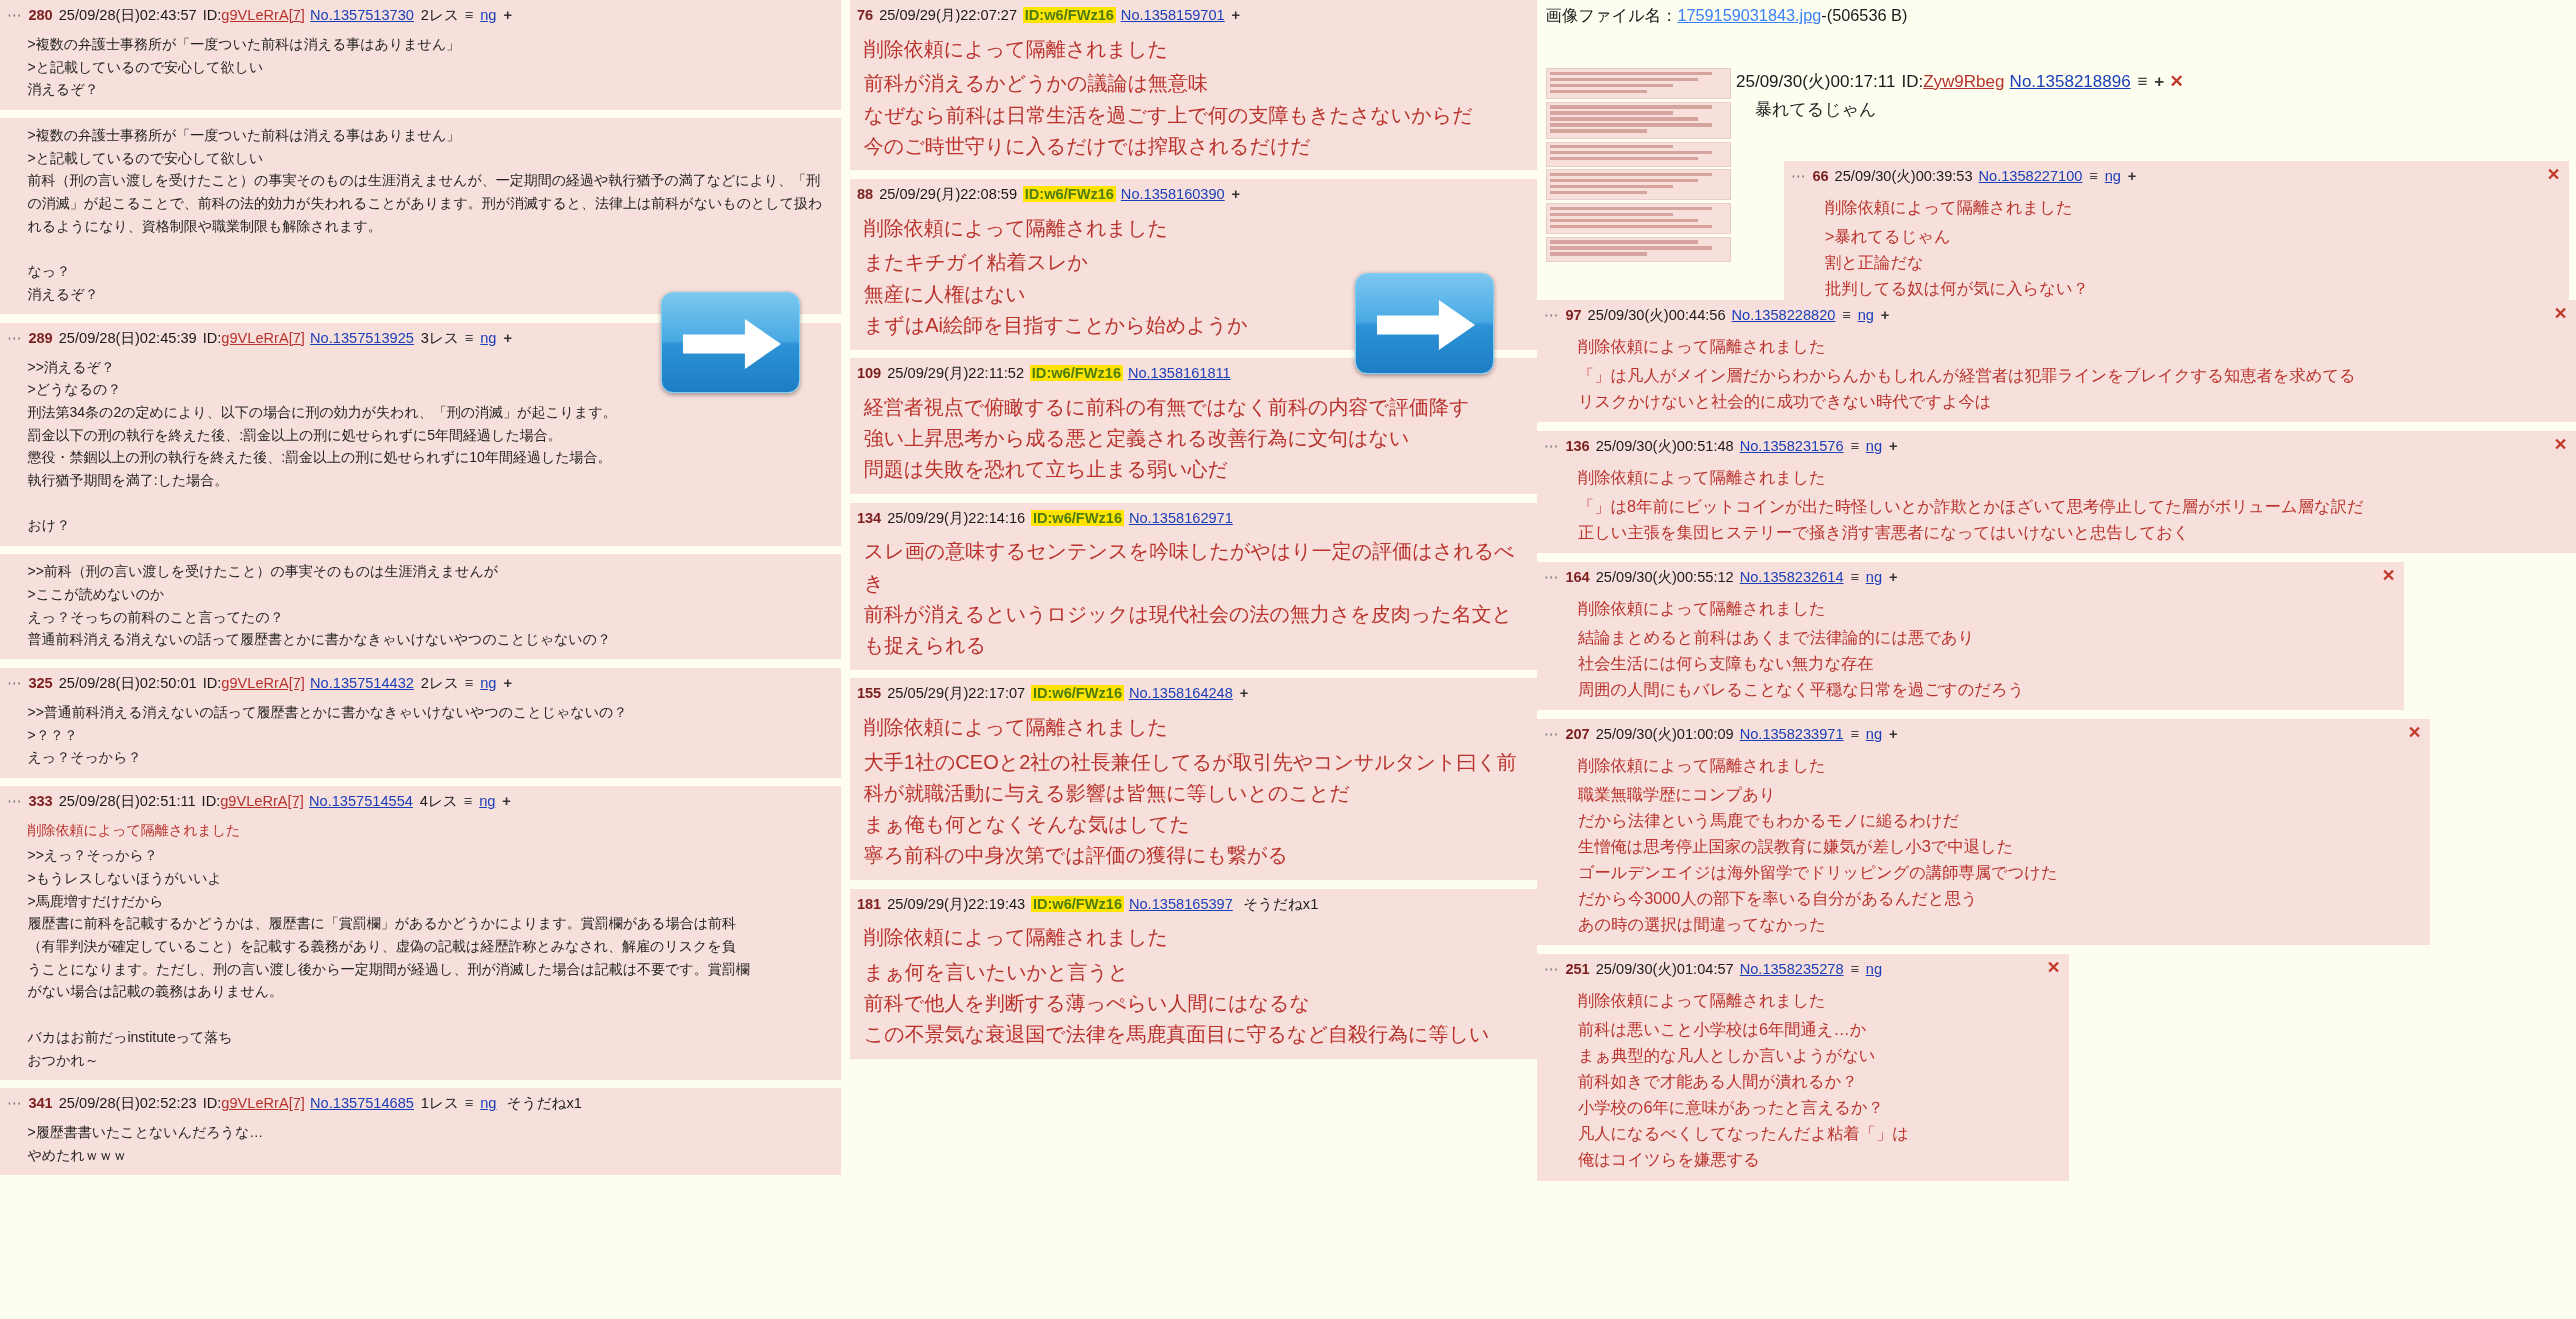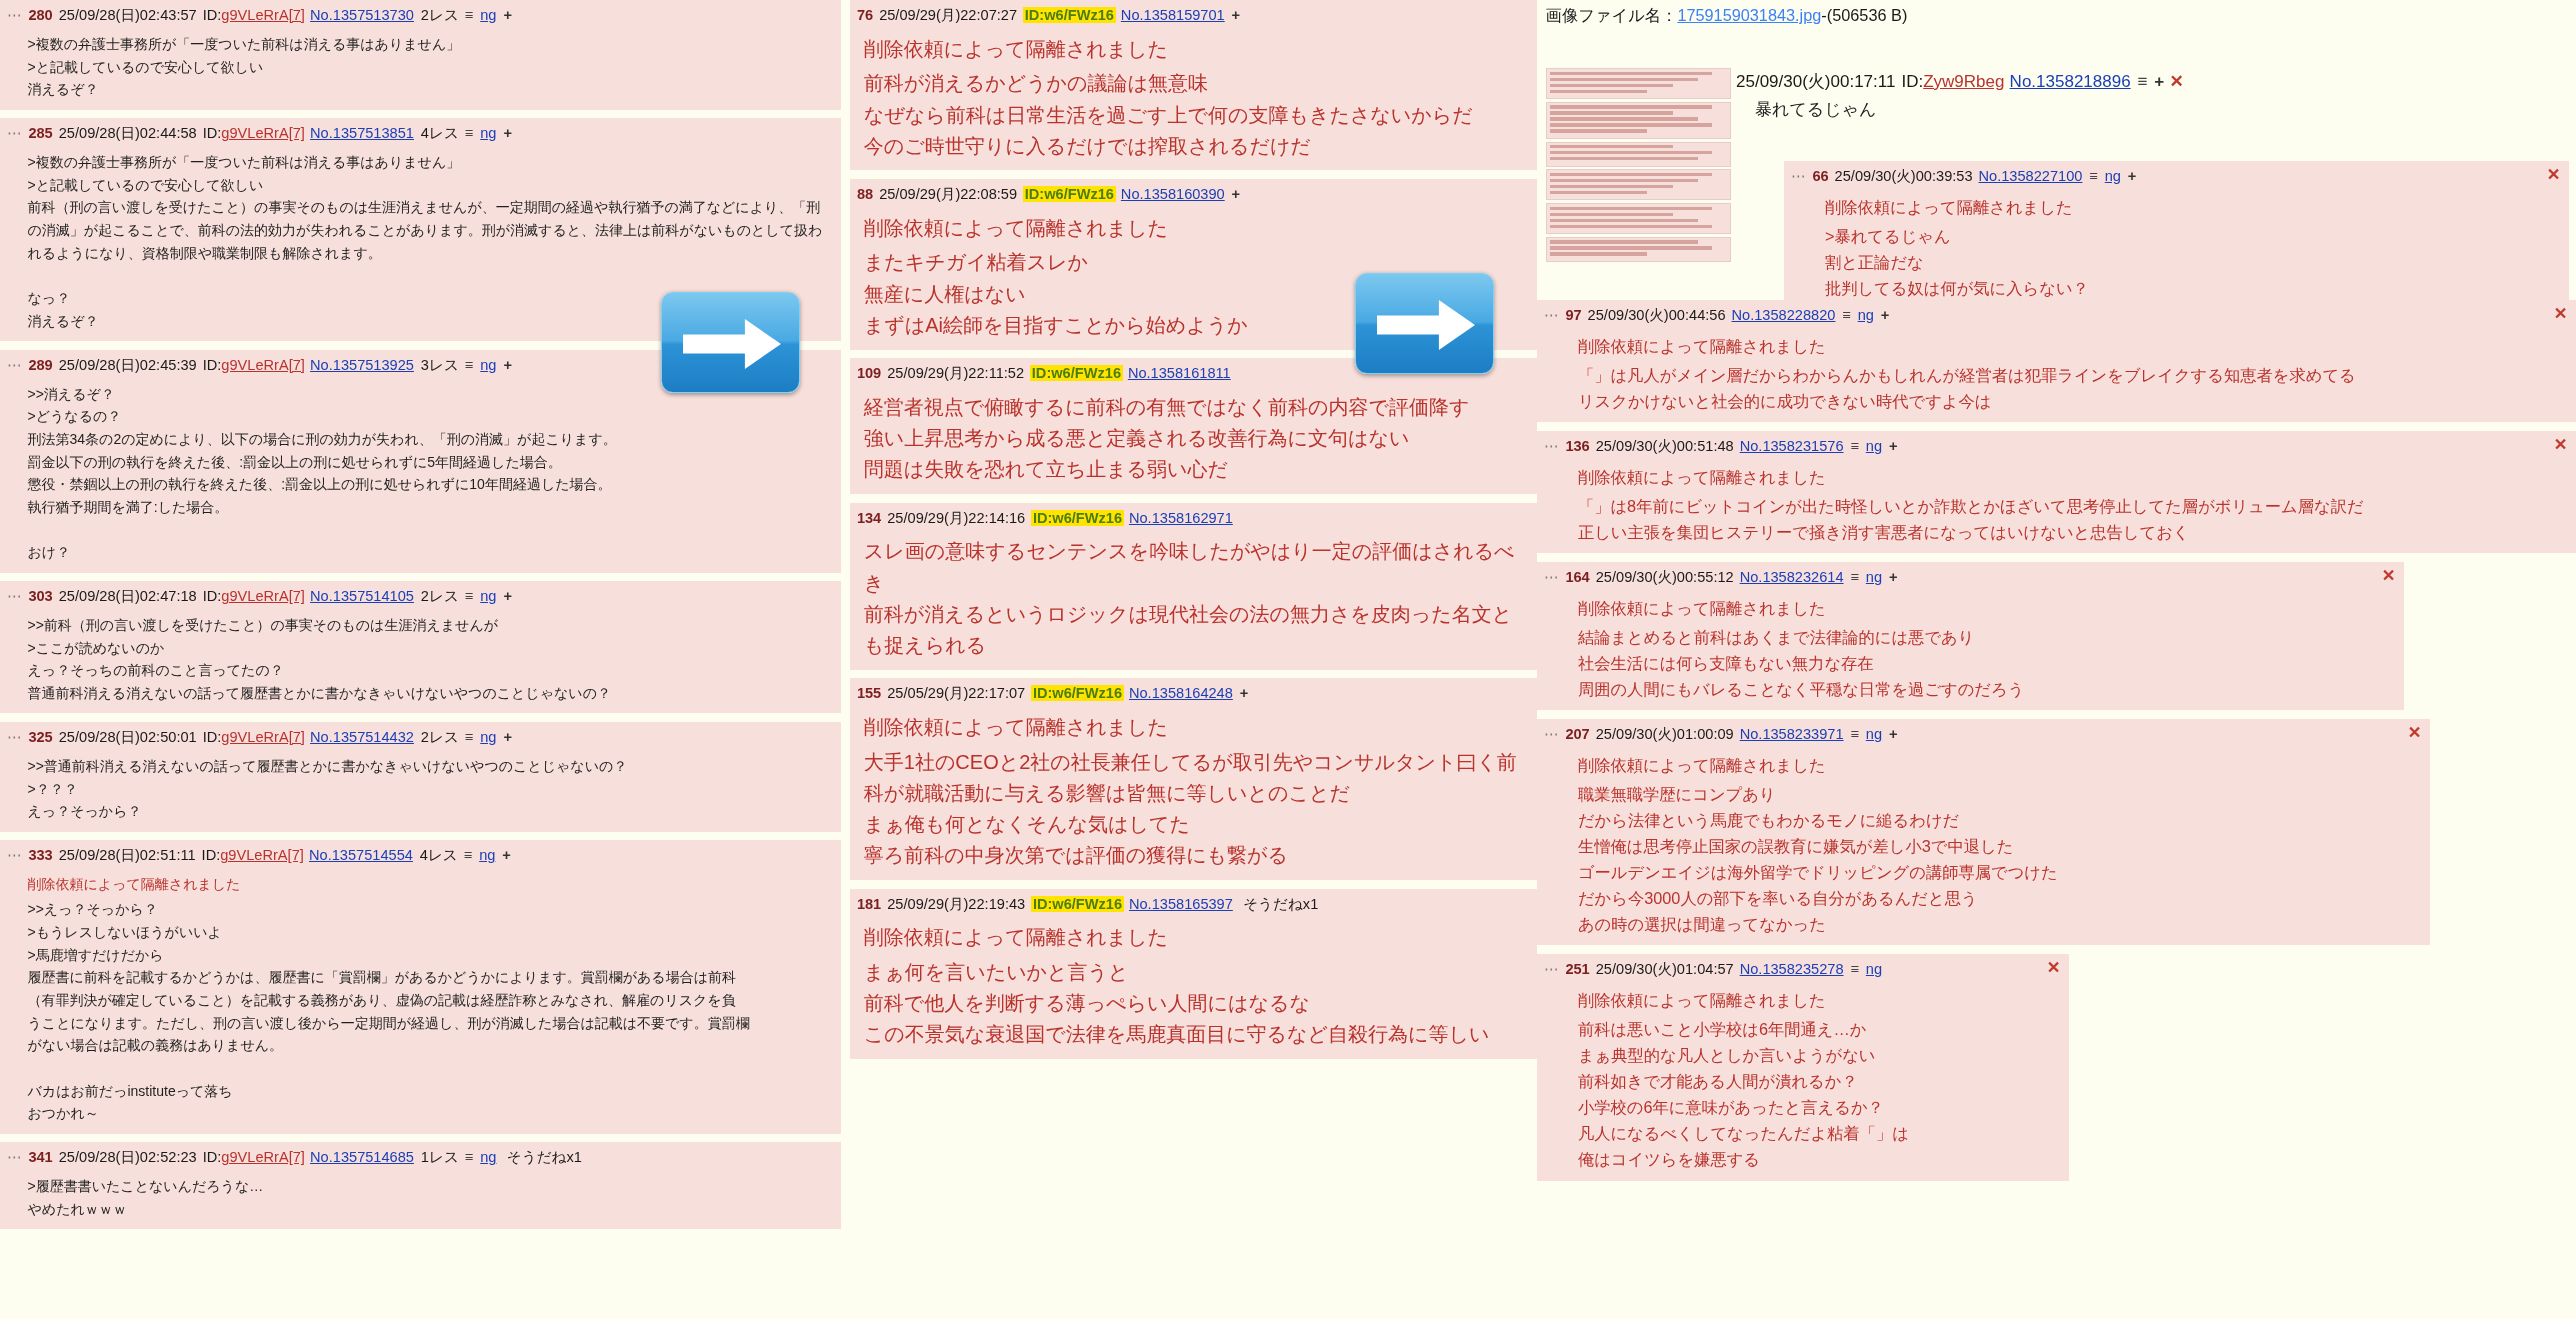--- a/index.html
+++ b/index.html
@@ -205,23 +205,20 @@
     <div class="post">
       <div class="post-head">
         <span class="dots">⋯</span><span class="pnum">280</span><span class="pdate">25/09/28(日)02:43:57</span><span class="pid"><span>ID:</span><span class="idval">g9VLeRrA[7]</span></span><span class="pnumlink">No.1357513730</span><span class="pres">2レス</span><span class="hamb">≡</span><span class="ng">ng</span><span class="plus">+</span>
       </div>
       <div class="body-small body-quote">&gt;複数の弁護士事務所が「一度ついた前科は消える事はありません」
 &gt;と記載しているので安心して欲しい
 消えるぞ？</div>
     </div>
 
     <div class="post">
-      <div class="post-head">
-        <span class="dots">⋯</span><span class="pnum">285</span><span class="pdate">25/09/28(日)02:44:58</span><span class="pid"><span>ID:</span><span class="idval">g9VLeRrA[7]</span></span><span class="pnumlink">No.1357513851</span><span class="pres">4レス</span><span class="hamb">≡</span><span class="ng">ng</span><span class="plus">+</span>
-      </div>
       <div class="body-small body-quote">&gt;複数の弁護士事務所が「一度ついた前科は消える事はありません」
 &gt;と記載しているので安心して欲しい
 前科（刑の言い渡しを受けたこと）の事実そのものは生涯消えませんが、一定期間の経過や執行猶予の満了などにより、「刑の消滅」が起こることで、前科の法的効力が失われることがあります。刑が消滅すると、法律上は前科がないものとして扱われるようになり、資格制限や職業制限も解除されます。
 
 なっ？
 消えるぞ？</div>
     </div>
 
     <div class="post">
       <div class="post-head">
@@ -231,23 +228,20 @@
 &gt;どうなるの？
 刑法第34条の2の定めにより、以下の場合に刑の効力が失われ、「刑の消滅」が起こります。
 罰金以下の刑の執行を終えた後、:罰金以上の刑に処せられずに5年間経過した場合。
 懲役・禁錮以上の刑の執行を終えた後、:罰金以上の刑に処せられずに10年間経過した場合。
 執行猶予期間を満了:した場合。
 
 おけ？</div>
     </div>
 
     <div class="post">
-      <div class="post-head">
-        <span class="dots">⋯</span><span class="pnum">303</span><span class="pdate">25/09/28(日)02:47:18</span><span class="pid"><span>ID:</span><span class="idval">g9VLeRrA[7]</span></span><span class="pnumlink">No.1357514105</span><span class="pres">2レス</span><span class="hamb">≡</span><span class="ng">ng</span><span class="plus">+</span>
-      </div>
       <div class="body-small body-quote">&gt;&gt;前科（刑の言い渡しを受けたこと）の事実そのものは生涯消えませんが
 &gt;ここが読めないのか
 えっ？そっちの前科のこと言ってたの？
 普通前科消える消えないの話って履歴書とかに書かなきゃいけないやつのことじゃないの？</div>
     </div>
 
     <div class="post">
       <div class="post-head">
         <span class="dots">⋯</span><span class="pnum">325</span><span class="pdate">25/09/28(日)02:50:01</span><span class="pid"><span>ID:</span><span class="idval">g9VLeRrA[7]</span></span><span class="pnumlink">No.1357514432</span><span class="pres">2レス</span><span class="hamb">≡</span><span class="ng">ng</span><span class="plus">+</span>
       </div>

